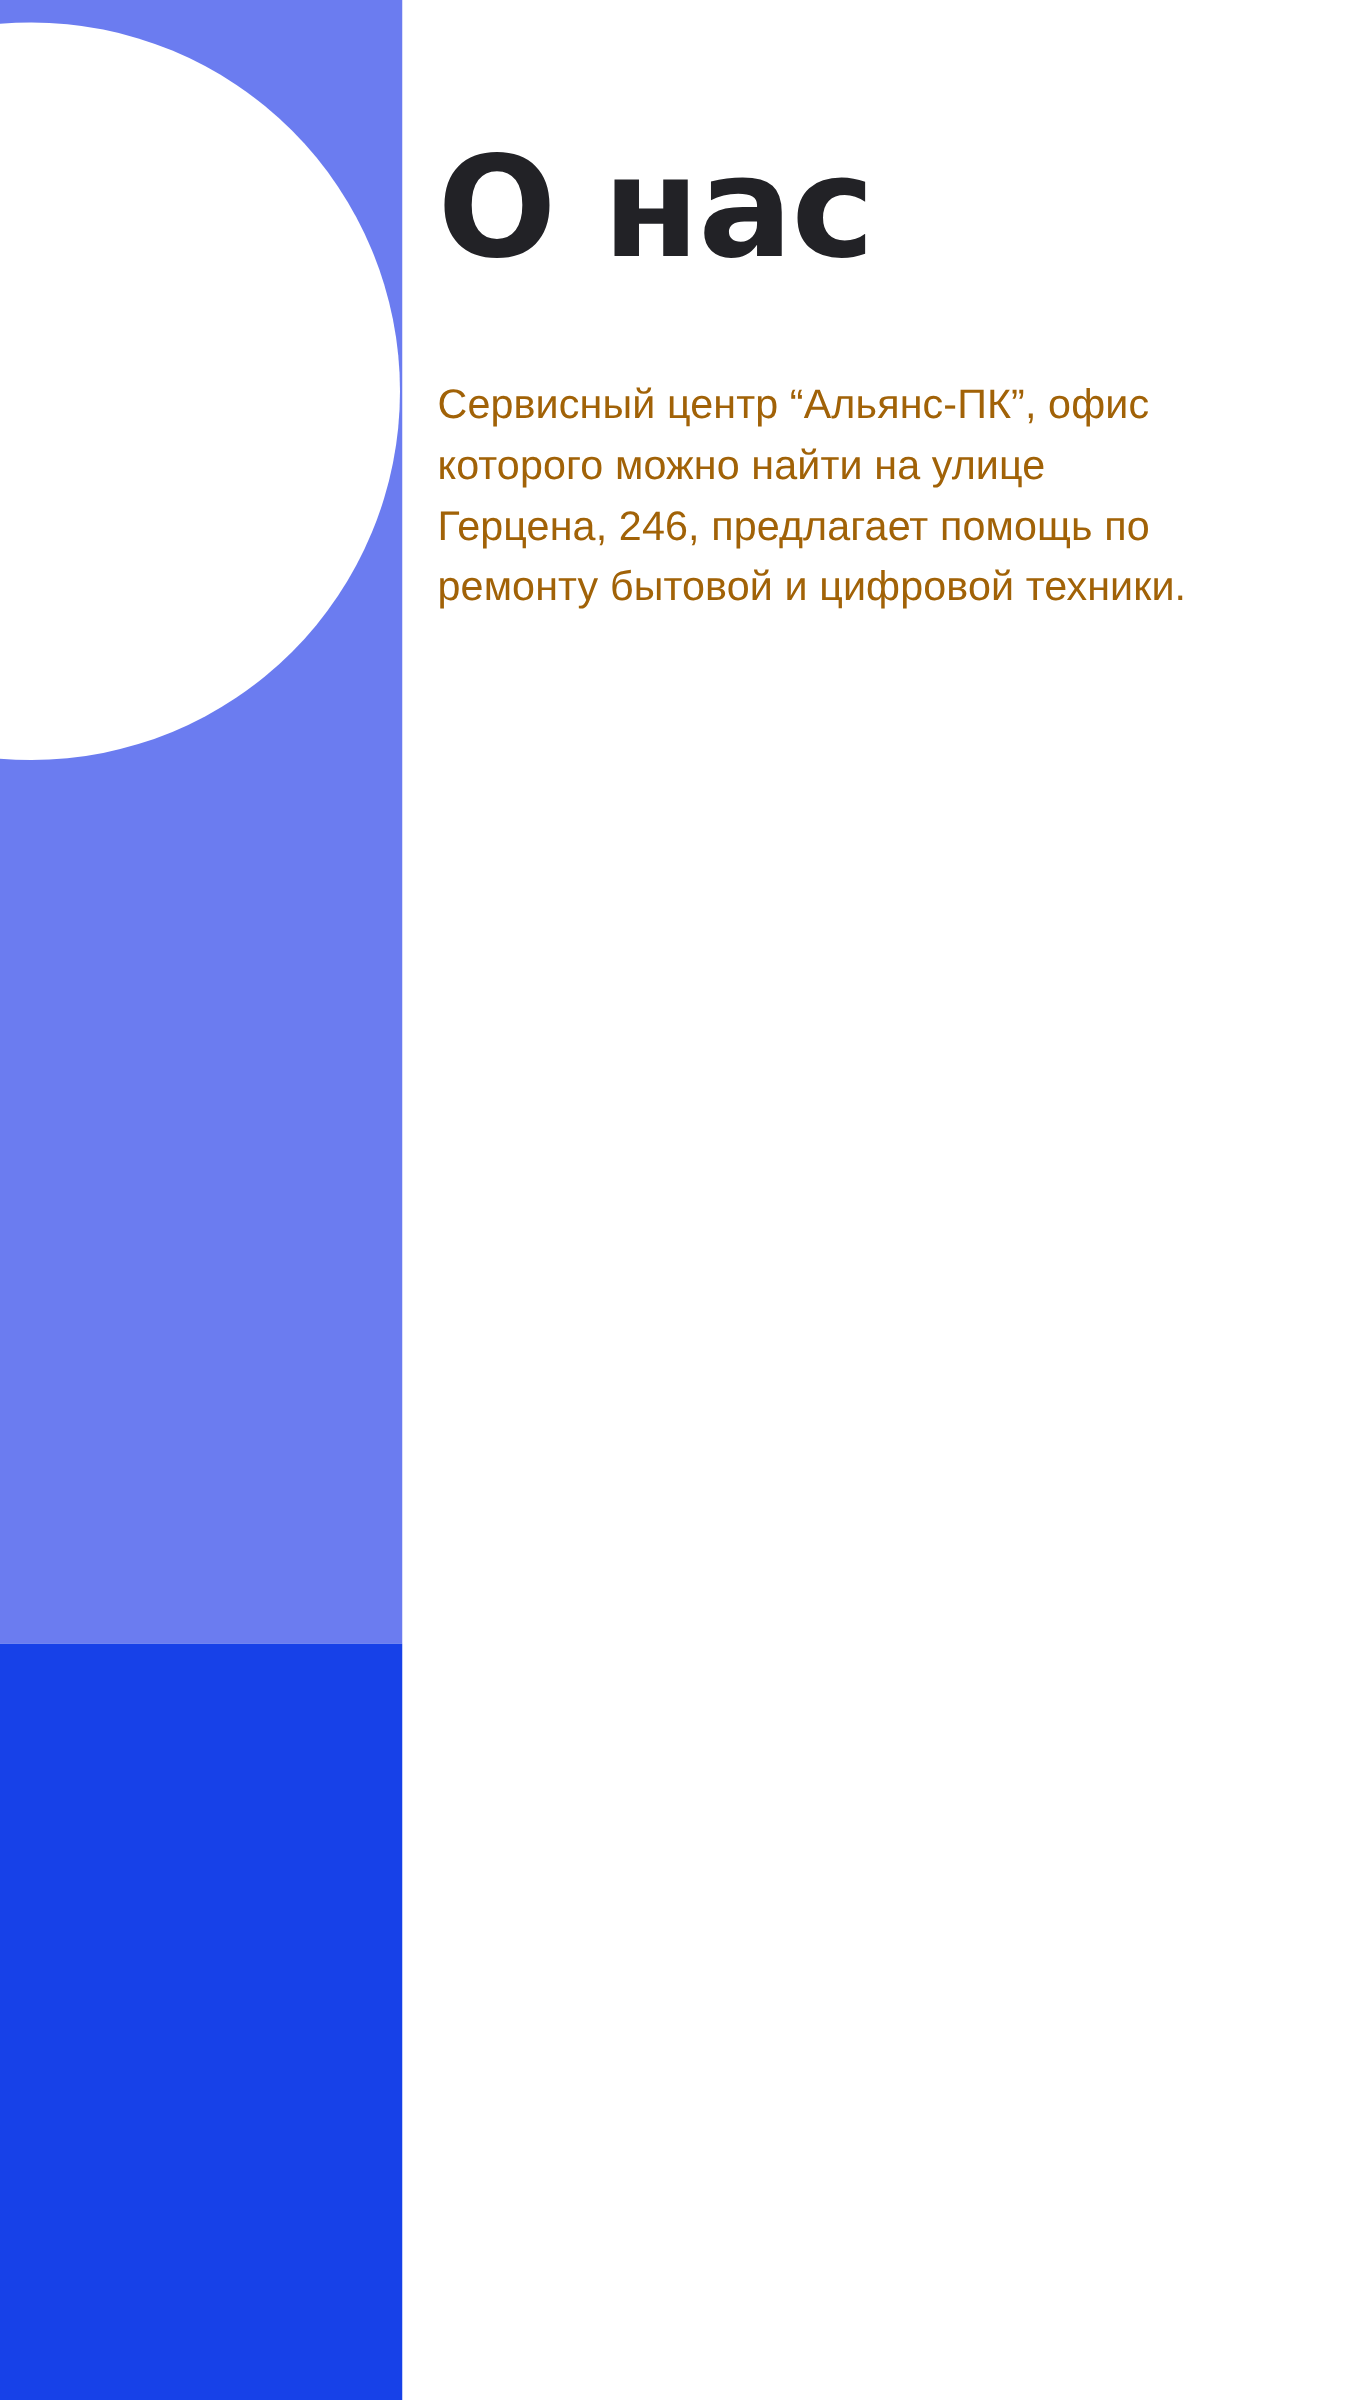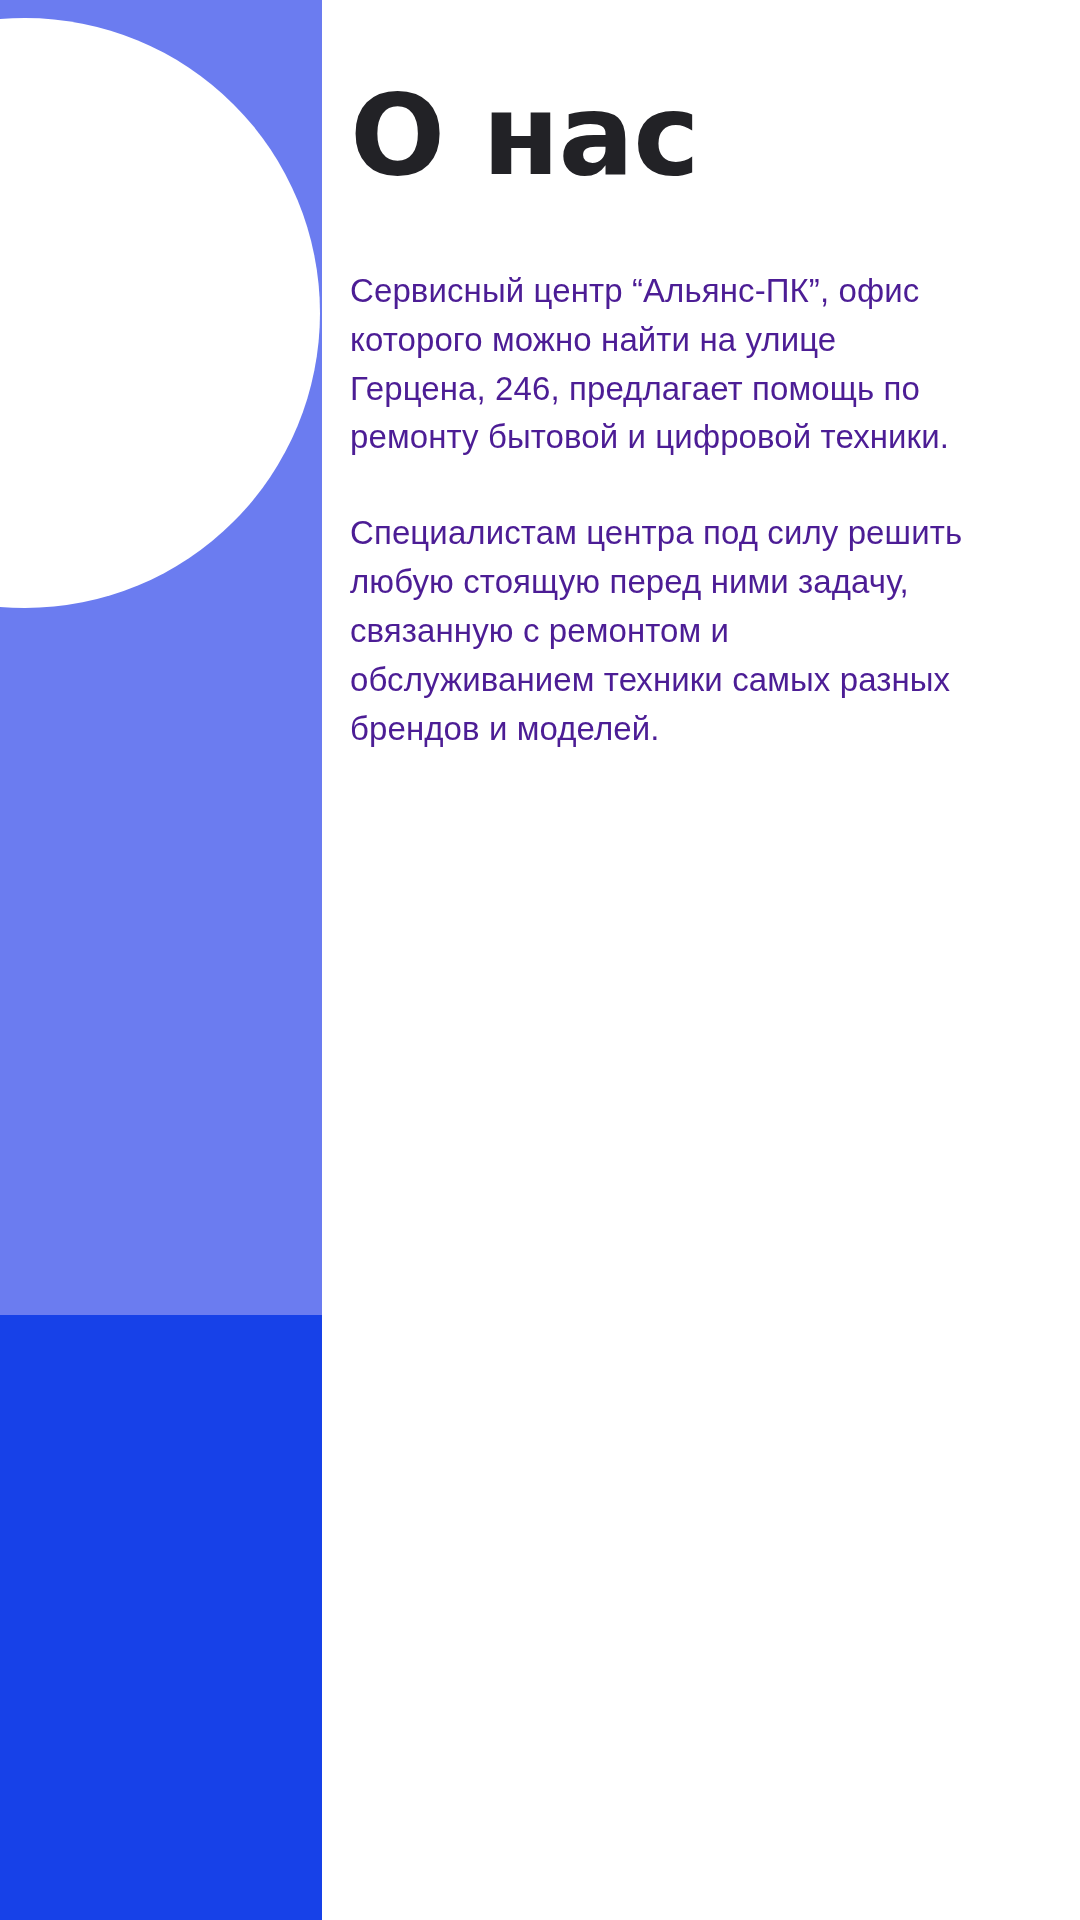--- a/index.html
+++ b/index.html
@@ -52,41 +52,41 @@
   }
 
   
   .content {
     position: absolute;
     left: 350px;
     top: 0;
     width: 700px;
     height: 1920px;
     box-sizing: border-box;
-    padding-top: 79px;
+    padding-top: 111px;
   }
 
   .page-title {
     font-family: "DejaVu Sans", sans-serif;
     font-weight: 700;
     font-size: 112px;
     line-height: 1.0;
     letter-spacing: -1px;
     color: #222226;
     margin: 0 0 76px 0;
   }
 
   .body-copy {
     width: 620px;
   }
   .paragraph {
     font-family: "Liberation Sans", sans-serif;
     font-size: 33px;
     line-height: 1.48;
-    color: #4c1d95;
+    color: #a16207;
     margin: 0 0 47px 0;
     letter-spacing: 0.1px;
   }
   .paragraph:last-child {
     margin-bottom: 0;
   }
 </style>
 </head>
 <body>
 
@@ -94,15 +94,14 @@
   <div class="deco-periwinkle"></div>
   <div class="deco-circle"></div>
   <div class="deco-blue"></div>
 </div>
 
 <div class="content">
   <h1 class="page-title">О нас</h1>
 
   <div class="body-copy">
     <p class="paragraph">Сервисный центр “Альянс-ПК”, офис которого можно найти на улице Герцена, 246, предлагает помощь по ремонту бытовой и цифровой техники.</p>
-    <p class="paragraph">Специалистам центра под силу решить любую стоящую перед ними задачу, связанную с ремонтом и обслуживанием техники самых разных брендов и моделей.</p>
   </div>
 </div>
 
 </body></html>

